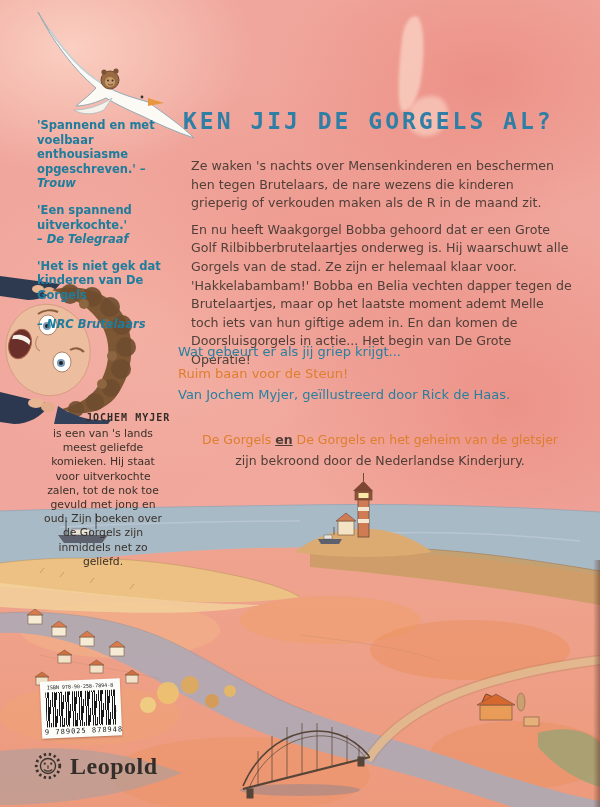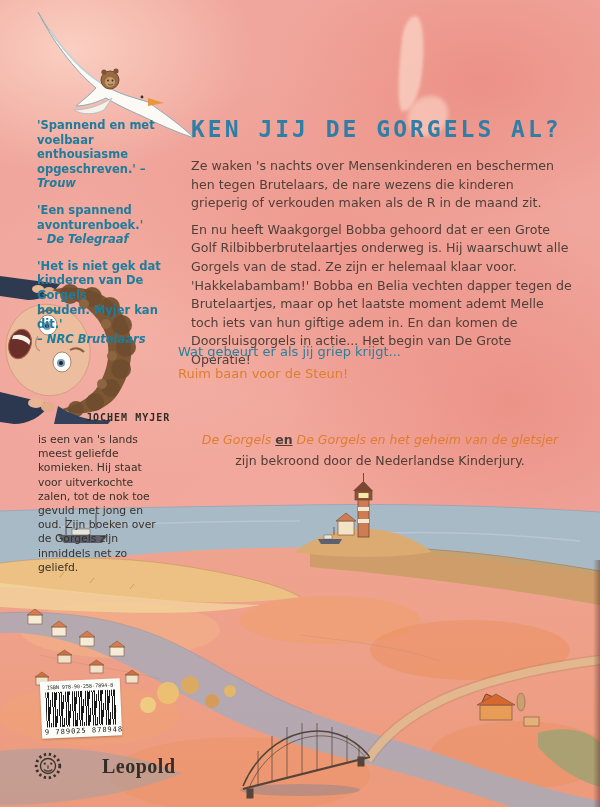--- a/index.html
+++ b/index.html
@@ -18,71 +18,71 @@
   .abs{position:absolute;}
   
   #blotch{left:399px; top:16px; width:24px; height:96px;
     background:rgba(251,216,201,.7); border-radius:45% 55% 60% 40% / 25% 60% 40% 75%;
     transform:rotate(7deg); filter:blur(1.5px);}
   #blotch2{left:408px; top:96px; width:40px; height:40px;
     background:rgba(251,216,201,.6); border-radius:60% 40% 55% 45% / 55% 45% 60% 40%;
     filter:blur(2px);}
 
   
-  #title{left:183px; top:108px; margin:8px;
+  #title{left:183px; top:108px; margin:0;
     font-family:"DejaVu Sans Mono", monospace; font-weight:bold;
     font-size:23px; letter-spacing:3px; color:#2e7ea6; white-space:nowrap;}
 
   
   #blurb{left:183px; top:149px; width:398px; color:#51403a;
     font-size:12.6px; line-height:18.6px;}
   #blurb p{margin:8px;}
 
   
   #tagline{left:178px; top:341px; width:404px; 
     color:#27809f; font-size:13px; line-height:21.5px;}
   #tagline .orange{color:#de7e2e;}
 
   
   #awards{left:178px; top:429px; width:404px; text-align:center;
     font-size:12.5px; line-height:21px; color:#4e3d36;}
-  #awards .booktitle{color:#de7e2e; font-style:italic;}
+  #awards .booktitle{color:#de7e2e; }
   #awards .conj{font-weight:bold;text-decoration:underline;}
 
   
   #quotes{left:37px; top:118px; width:146px;
     color:#1e7c9c; font-weight:bold; font-size:11.5px; line-height:14.6px;}
   #quotes .quote{margin-bottom:12px;}
   #quotes .src{font-style:italic;}
 
   
   .author-name{font-family:"DejaVu Sans Mono", monospace; font-weight:bold;
     font-size:10px; letter-spacing:1px; color:#332b26; white-space:nowrap;margin-left:48px;}
-  .author-bio{margin-top:10px; width:130px; font-size:10.8px; line-height:14.2px; color:#3a3129;}
+  .author-bio{margin-top:4px; width:130px; font-size:10.8px; line-height:14.2px; color:#3a3129;text-align:center;}
   #author1{left:38px; top:412px;}
   #author2{left:38px; top:556px;}
 
   
   #barcode{left:41px; top:680px; width:80px; background:#fcfcf8;
     transform:rotate(-2.5deg); padding:3px 3px 2px; box-sizing:border-box;
     box-shadow:0 1px 2px rgba(90,40,30,.35);}
   #barcode .isbn{font-family:"DejaVu Sans Mono", monospace; font-size:5px; line-height:6px;
     text-align:center; color:#222; white-space:nowrap; overflow:hidden;}
   #barcode .bars{height:35px; margin:2px 2px 1px;
     background:repeating-linear-gradient(90deg,
       #161616 0px,#161616 1px,#ffffff 1px,#ffffff 2px,
       #161616 2px,#161616 3.6px,#ffffff 3.6px,#ffffff 4.3px,
       #161616 4.3px,#161616 4.9px,#ffffff 4.9px,#ffffff 6.6px);}
   #barcode .bnum{font-family:"DejaVu Sans Mono", monospace; font-size:7px;
     letter-spacing:1px; text-align:center; color:#111; white-space:nowrap;}
 
   
   #publisher{left:32px; top:750px; display:flex; align-items:center; gap:6px;}
   #publisher .pname{font-family:"Liberation Serif", serif; font-weight:bold;
-    font-size:20px; color:#332e29; letter-spacing:.5px;margin-left:32px;}
+    font-size:24px; color:#332e29; letter-spacing:.5px;}
 
   
   #edge{right:0; top:560px; width:7px; height:247px;
     background:linear-gradient(to left, rgba(94,52,40,.5), rgba(94,52,40,0));}
 </style>
 </head>
 <body>
 
 <div id="cover">
 
@@ -295,41 +295,42 @@
 
   <div id="quotes" class="abs">
     <div class="quote">
       <span>'Spannend en met</span><br>
       <span>voelbaar enthousiasme</span><br>
       <span>opgeschreven.'</span>
       <span class="src">– Trouw</span>
     </div>
     <div class="quote">
       <span>'Een spannend</span><br>
-      <span>avonturenboek.'</span><br>
+      <span>uitverkochte.'</span><br>
       <span class="src">– De Telegraaf</span>
     </div>
     <div class="quote">
       <span>'Het is niet gek dat</span><br>
       <span>kinderen van De Gorgels</span><br>
-      <span>houden. Myjer kan dit.'</span><br>
+      <br>
       <span class="src">– NRC Brutelaars</span>
     </div>
   </div>
 
   <h1 id="title" class="abs">KEN JIJ DE GORGELS AL?</h1>
 
   <div id="blurb" class="abs">
     <p>Ze waken 's nachts over Mensenkinderen en beschermen hen tegen Brutelaars, de nare wezens die kinderen grieperig of verkouden maken als de R in de maand zit.</p>
     <p>En nu heeft Waakgorgel Bobba gehoord dat er een Grote Golf Rilbibberbrutelaartjes onderweg is. Hij waarschuwt alle Gorgels van de stad. Ze zijn er helemaal klaar voor. 'Hakkelabambam!' Bobba en Belia vechten dapper tegen de Brutelaartjes, maar op het laatste moment ademt Melle toch iets van hun giftige adem in. En dan komen de Doorsluisgorgels in actie... Het begin van De Grote Operatie!</p>
   </div>
 
   <div id="tagline" class="abs">
     <div>Wat gebeurt er als jij griep krijgt...</div>
     <div class="orange">Ruim baan voor de Steun!</div>
+    <div>Van Jochem Myjer, geïllustreerd door Rick de Haas.</div>
   </div>
 
   <div id="awards" class="abs">
     <div>
       <span class="booktitle">De Gorgels</span>
       <span class="conj">en</span>
       <span class="booktitle">De Gorgels en het geheim van de gletsjer</span>
     </div>
     <div>zijn bekroond door de Nederlandse Kinderjury.</div>
   </div>

